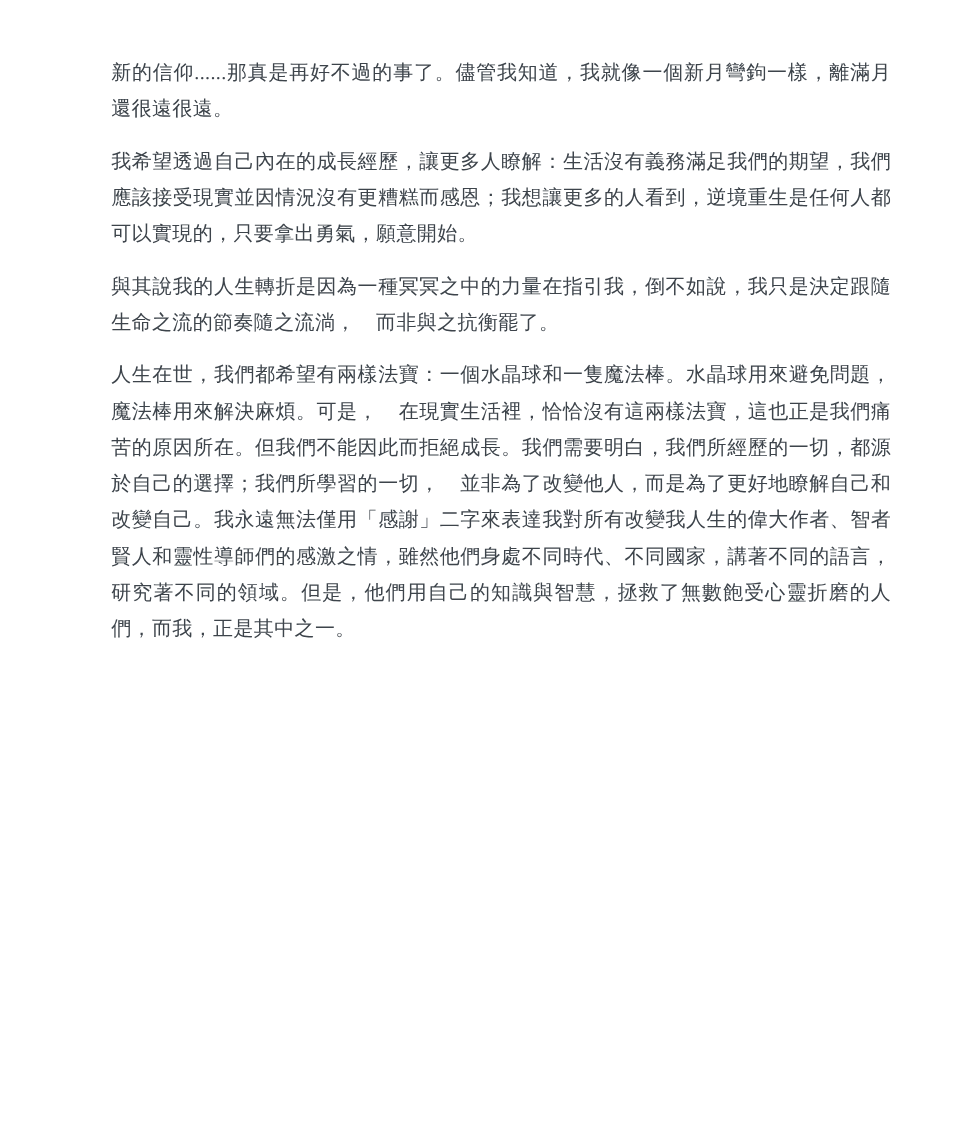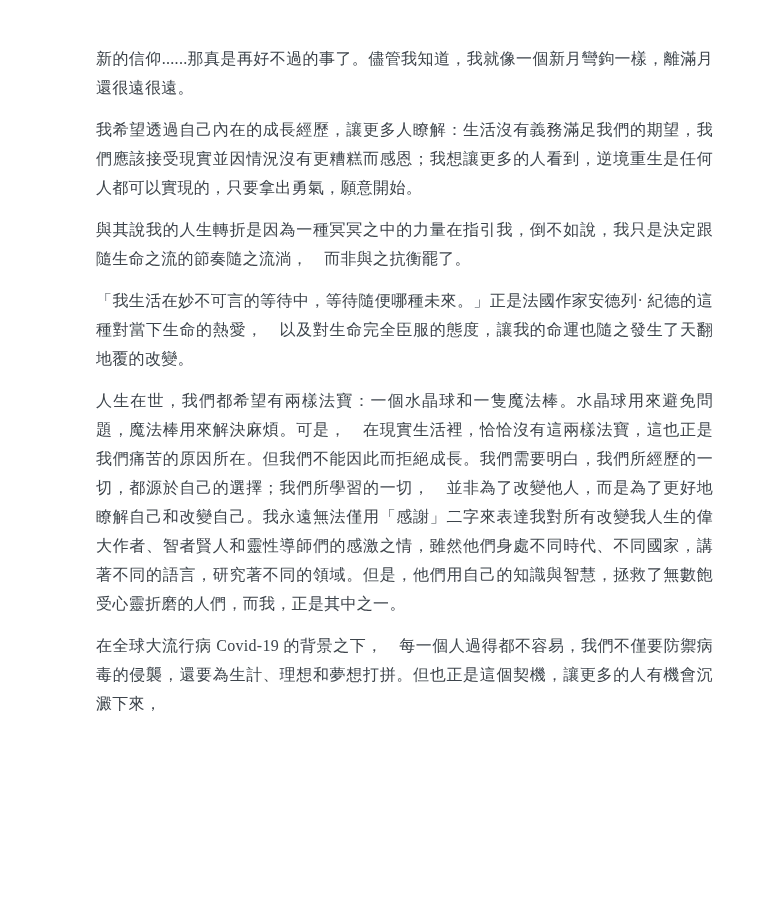--- a/index.html
+++ b/index.html
@@ -13,35 +13,33 @@
     overflow: hidden;
   }
   .page {
     box-sizing: border-box;
     width: 776px;
     height: 917px;
     background: #ffffff;
     padding: 44px 63px 0 85px;
   }
   .page p {
-    margin: 0 0 13px 11px;
+    margin: 0 0 13px 4px;
     max-width: 628px;
     font-family: "Liberation Serif", "DejaVu Serif", serif;
     font-size: 16px;
     line-height: 29px;
     color: #3d444b;
     text-align: justify;
     text-justify: inter-ideograph;
     letter-spacing: 0.3px;
     word-break: break-all;
   }
 </style>
 </head>
 <body>
 
 <div class="page">
   <p>新的信仰......那真是再好不過的事了。儘管我知道，我就像一個新月彎鉤一樣，離滿月還很遠很遠。</p>
   <p>我希望透過自己內在的成長經歷，讓更多人瞭解：生活沒有義務滿足我們的期望，我們應該接受現實並因情況沒有更糟糕而感恩；我想讓更多的人看到，逆境重生是任何人都可以實現的，只要拿出勇氣，願意開始。</p>
   <p>與其說我的人生轉折是因為一種冥冥之中的力量在指引我，倒不如說，我只是決定跟隨生命之流的節奏隨之流淌，　而非與之抗衡罷了。</p>
-  <p>「我生活在妙不可言的等待中，等待隨便哪種未來。」正是法國作家安德列· 紀德的這種對當下生命的熱愛，　以及對生命完全臣服的態度，讓我的命運也隨之發生了天翻地覆的改變。</p>
   <p>人生在世，我們都希望有兩樣法寶：一個水晶球和一隻魔法棒。水晶球用來避免問題，魔法棒用來解決麻煩。可是，　在現實生活裡，恰恰沒有這兩樣法寶，這也正是我們痛苦的原因所在。但我們不能因此而拒絕成長。我們需要明白，我們所經歷的一切，都源於自己的選擇；我們所學習的一切，　並非為了改變他人，而是為了更好地瞭解自己和改變自己。我永遠無法僅用「感謝」二字來表達我對所有改變我人生的偉大作者、智者賢人和靈性導師們的感激之情，雖然他們身處不同時代、不同國家，講著不同的語言，研究著不同的領域。但是，他們用自己的知識與智慧，拯救了無數飽受心靈折磨的人們，而我，正是其中之一。</p>
-  <p>在全球大流行病 Covid-19 的背景之下，　每一個人過得都不容易，我們不僅要防禦病毒的侵襲，還要為生計、理想和夢想打拼。但也正是這個契機，讓更多的人有機會沉澱下來，</p>
 </div>
 
 </body></html>

